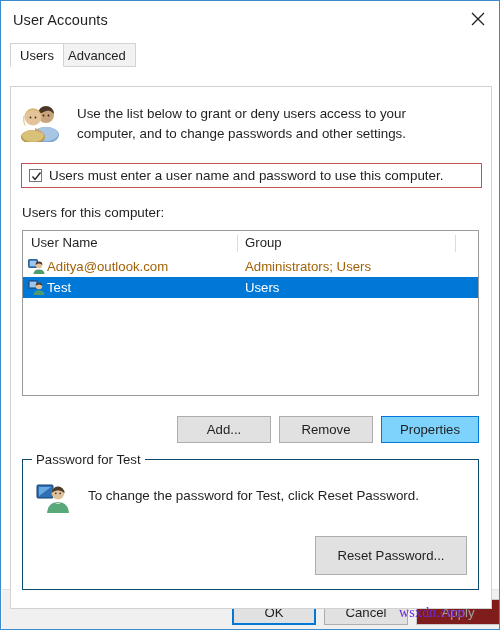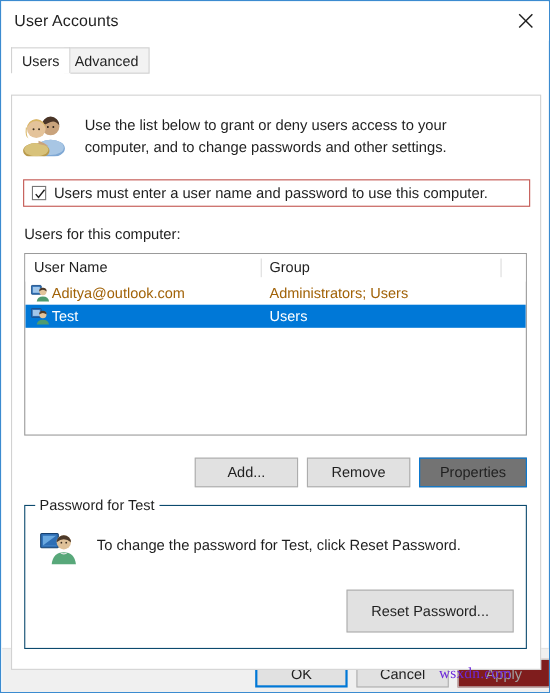--- a/index.html
+++ b/index.html
@@ -224,21 +224,21 @@
     font-size: 13.2px;
     color: #1f1f1f;
     display: flex;
     align-items: center;
     justify-content: center;
     cursor: default;
     white-space: nowrap;
   }
   .btn.focus {
     border-color: #0078d7;
-    background: #737373;
+    background: #7dd3fc;
   }
   .btn.disabled { color: #a0a0a0; background: #7f1d1d; border-color: #c8c8c8; }
 
   .btn-add       { position:absolute; left:166px; top:329px; width:94px; height:27px; }
   .btn-remove    { position:absolute; left:268px; top:329px; width:94px; height:27px; }
   .btn-props     { position:absolute; left:370px; top:329px; width:98px; height:27px; }
 
   
   .groupbox {
     position: absolute;

